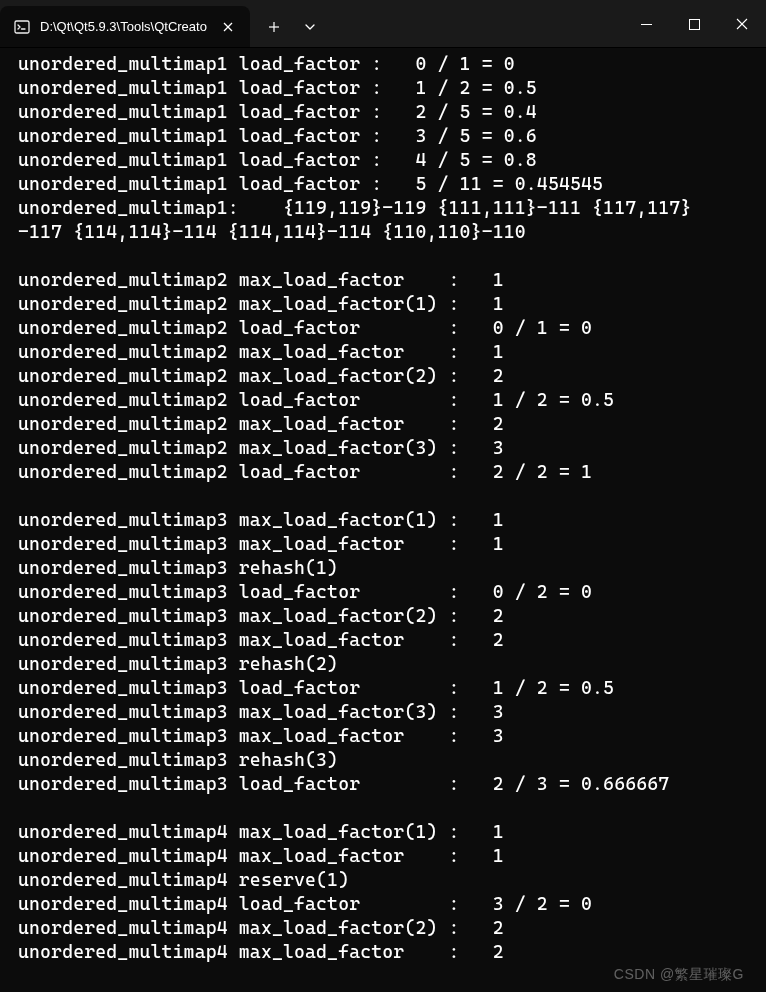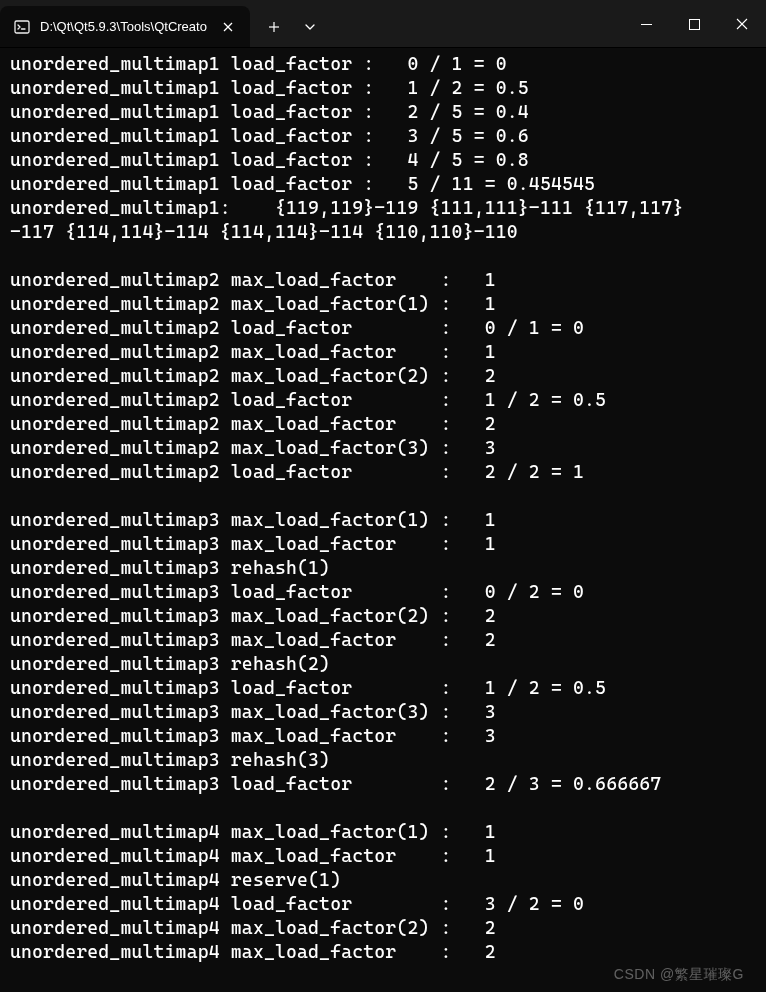--- a/index.html
+++ b/index.html
@@ -86,21 +86,21 @@
     .window-btn {
       width: 48px;
       height: 48px;
       display: flex;
       align-items: center;
       justify-content: center;
       color: #fff;
       cursor: pointer;
     }
     .terminal {
-      padding: 4px 10px;
+      padding: 4px 18px;
       color: #fff;
       font-size: 18.5px;
       line-height: 24px;
       letter-spacing: 0.2px;
       white-space: pre;
       font-weight: 500;
     }
     .watermark {
       position: absolute;
       bottom: 8px;

